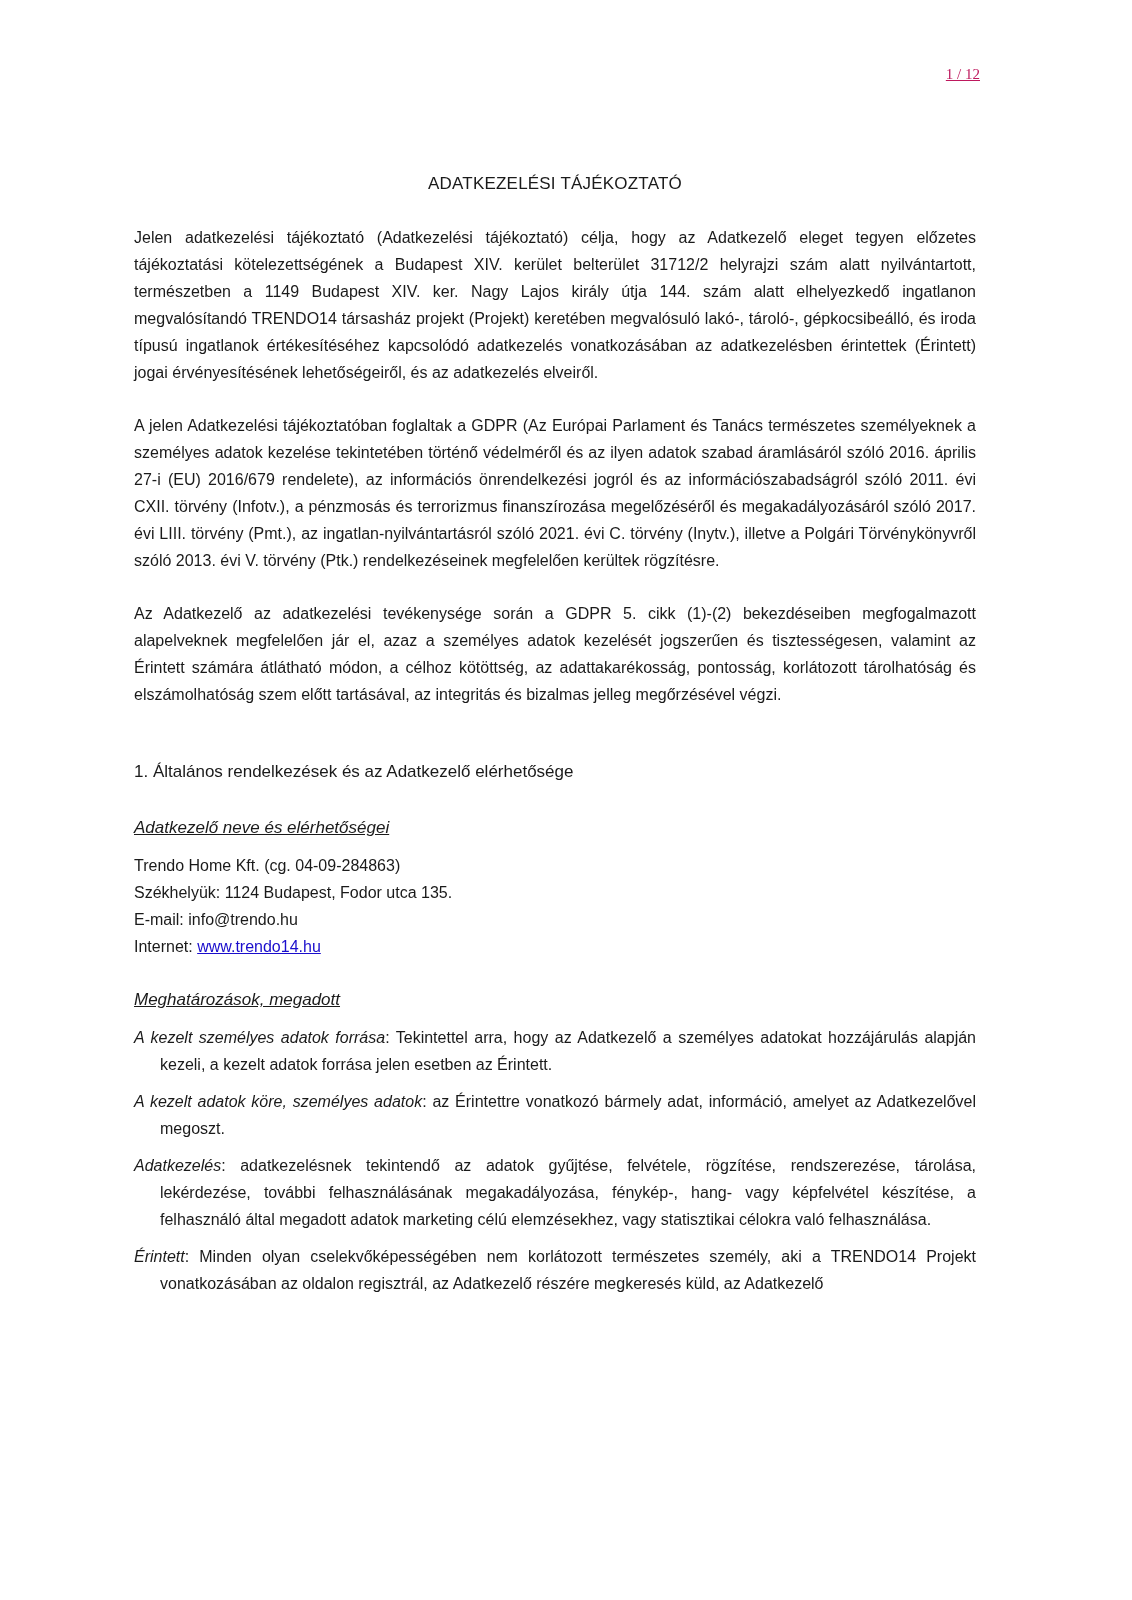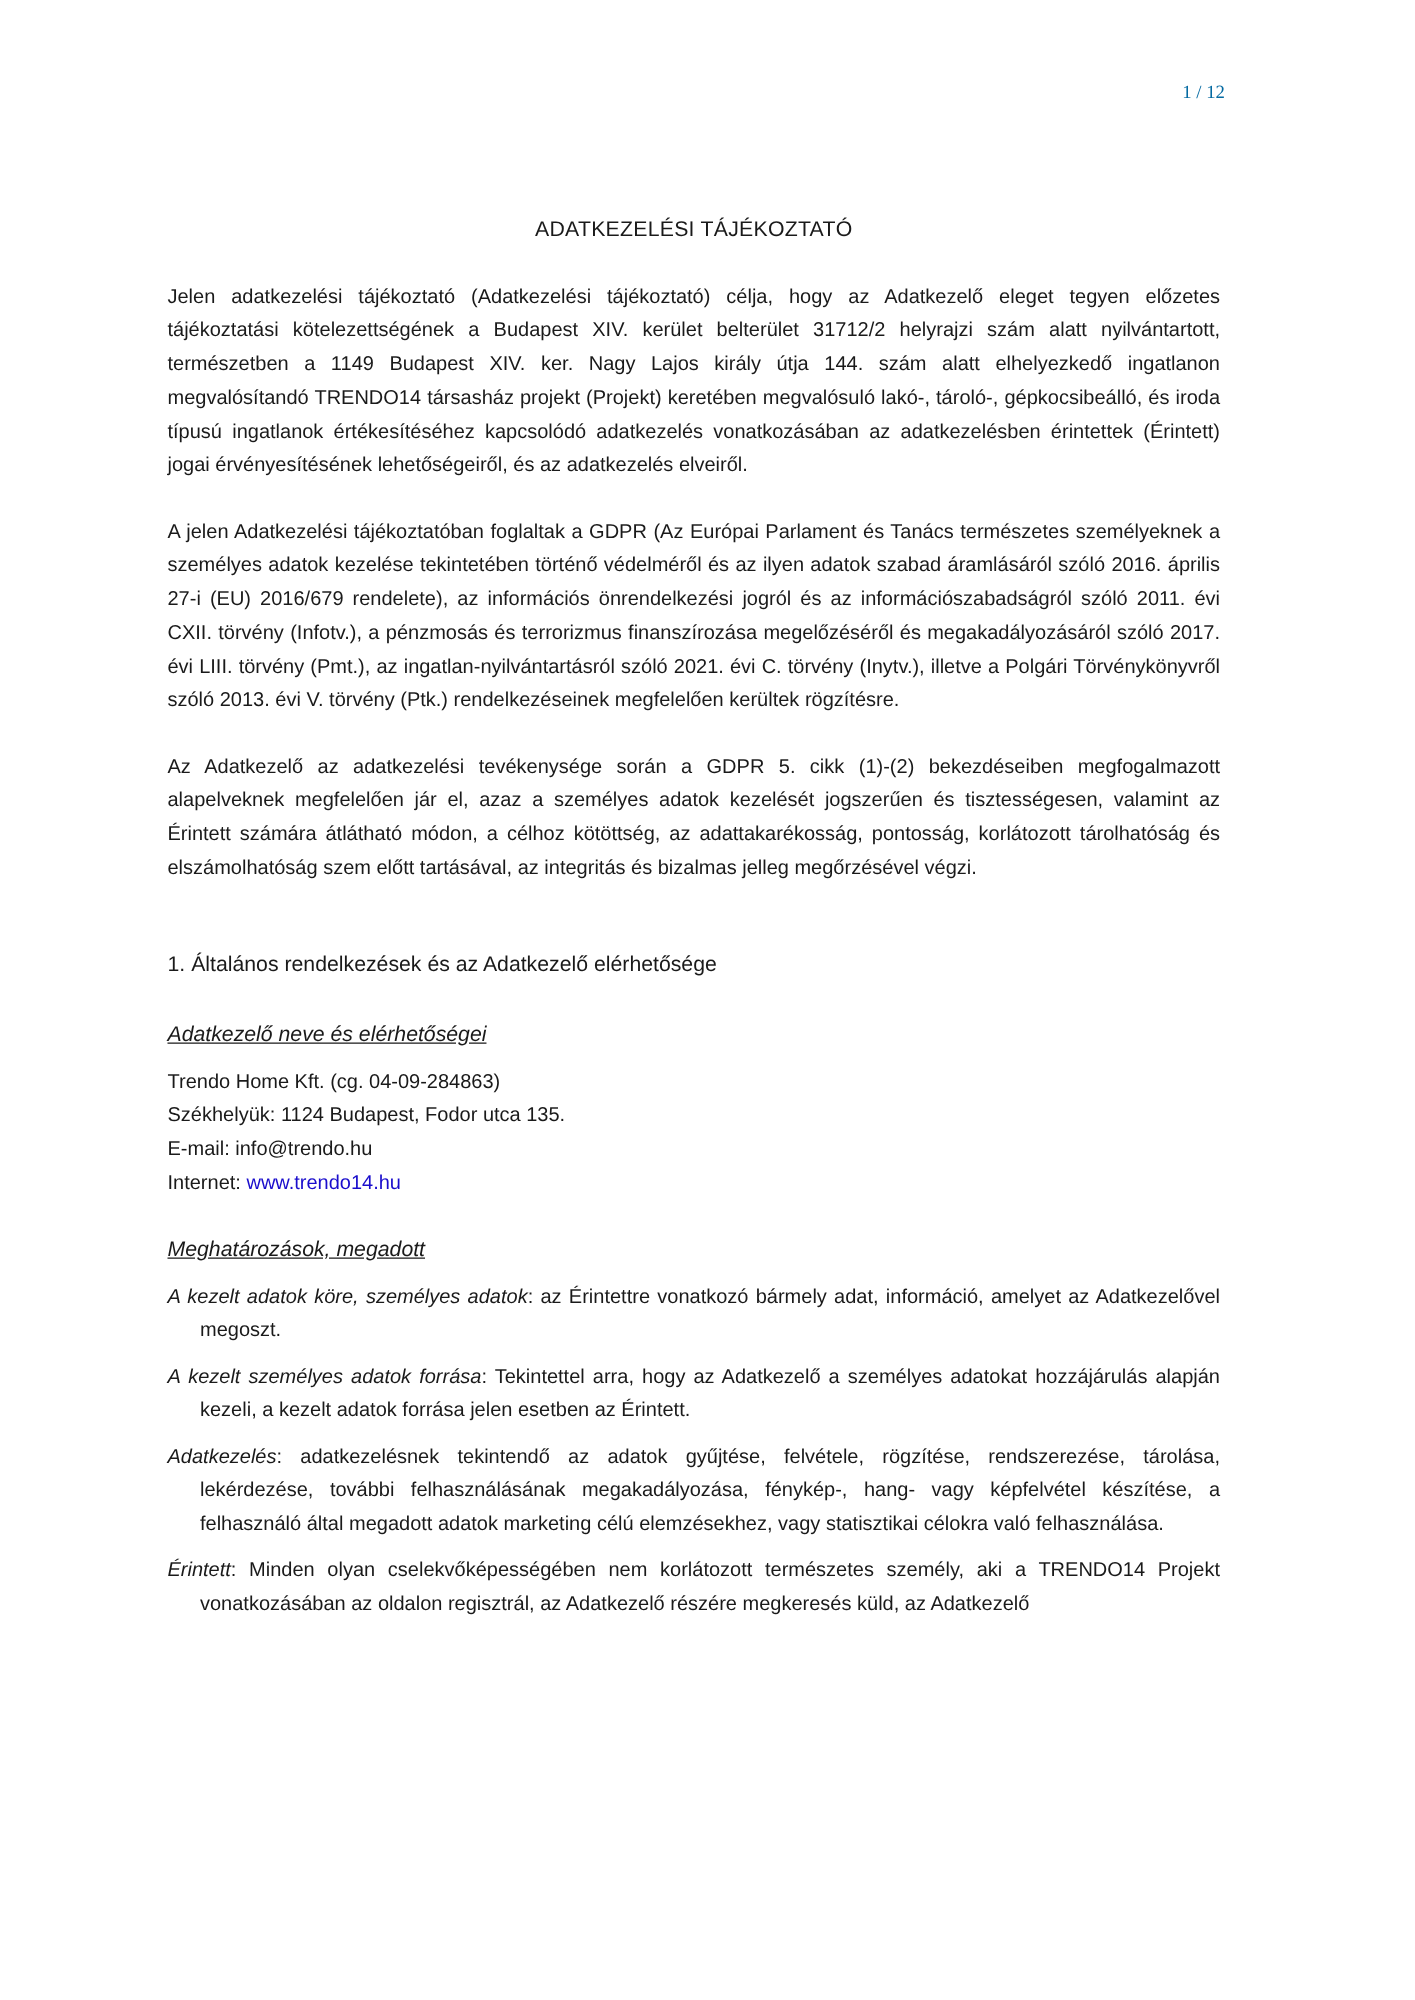--- a/index.html
+++ b/index.html
@@ -14,21 +14,22 @@
       overflow: hidden;
       color: #1a1a1a;
       font-family: "Liberation Sans", "DejaVu Sans", sans-serif;
     }
     .page-number {
       position: absolute;
       top: 66px;
       right: 152px;
       font-family: "Liberation Serif", "DejaVu Serif", serif;
       font-size: 15px;
-      color: #0369a1;
+      color: #be185d;
+      text-decoration: underline;
     }
     .content {
       position: absolute;
       left: 134px;
       top: 172px;
       width: 842px;
     }
     .doc-title {
       text-align: center;
       font-size: 17px;
@@ -58,20 +59,21 @@
       font-style: italic;
     }
     .contact-lines {
       font-size: 16px;
       line-height: 27px;
       margin: 0 0 28px 0;
     }
     .contact-lines div { margin: 0; }
     a.link {
       color: #1a0dcc;
+      text-decoration: underline;
     }
     .def {
       font-size: 16px;
       line-height: 27px;
       text-align: justify;
       padding-left: 26px;
       text-indent: -26px;
       margin: 0 0 10px 0;
     }
     .def .term { font-style: italic; }
@@ -93,17 +95,17 @@
   <div class="sub-heading">Adatkezelő neve és elérhetőségei</div>
   <div class="contact-lines">
     <div>Trendo Home Kft. (cg. 04-09-284863)</div>
     <div>Székhelyük: 1124 Budapest, Fodor utca 135.</div>
     <div>E-mail: info@trendo.hu</div>
     <div><span>Internet: </span><a class="link">www.trendo14.hu</a></div>
   </div>
 
   <div class="sub-heading">Meghatározások, megadott</div>
 
+  <p class="def"><span class="term">A kezelt személyes adatok forrása</span><span>: Tekintettel arra, hogy az Adatkezelő a személyes adatokat hozzájárulás alapján kezeli, a kezelt adatok forrása jelen esetben az Érintett.</span></p>
   <p class="def"><span class="term">A kezelt adatok köre, személyes adatok</span><span>: az Érintettre vonatkozó bármely adat, információ, amelyet az Adatkezelővel megoszt.</span></p>
-  <p class="def"><span class="term">A kezelt személyes adatok forrása</span><span>: Tekintettel arra, hogy az Adatkezelő a személyes adatokat hozzájárulás alapján kezeli, a kezelt adatok forrása jelen esetben az Érintett.</span></p>
   <p class="def"><span class="term">Adatkezelés</span><span>: adatkezelésnek tekintendő az adatok gyűjtése, felvétele, rögzítése, rendszerezése, tárolása, lekérdezése, további felhasználásának megakadályozása, fénykép-, hang- vagy képfelvétel készítése, a felhasználó által megadott adatok marketing célú elemzésekhez, vagy statisztikai célokra való felhasználása.</span></p>
   <p class="def"><span class="term">Érintett</span><span>: Minden olyan cselekvőképességében nem korlátozott természetes személy, aki a TRENDO14 Projekt vonatkozásában az oldalon regisztrál, az Adatkezelő részére megkeresés küld, az Adatkezelő</span></p>
 </div>
 
 </body></html>

